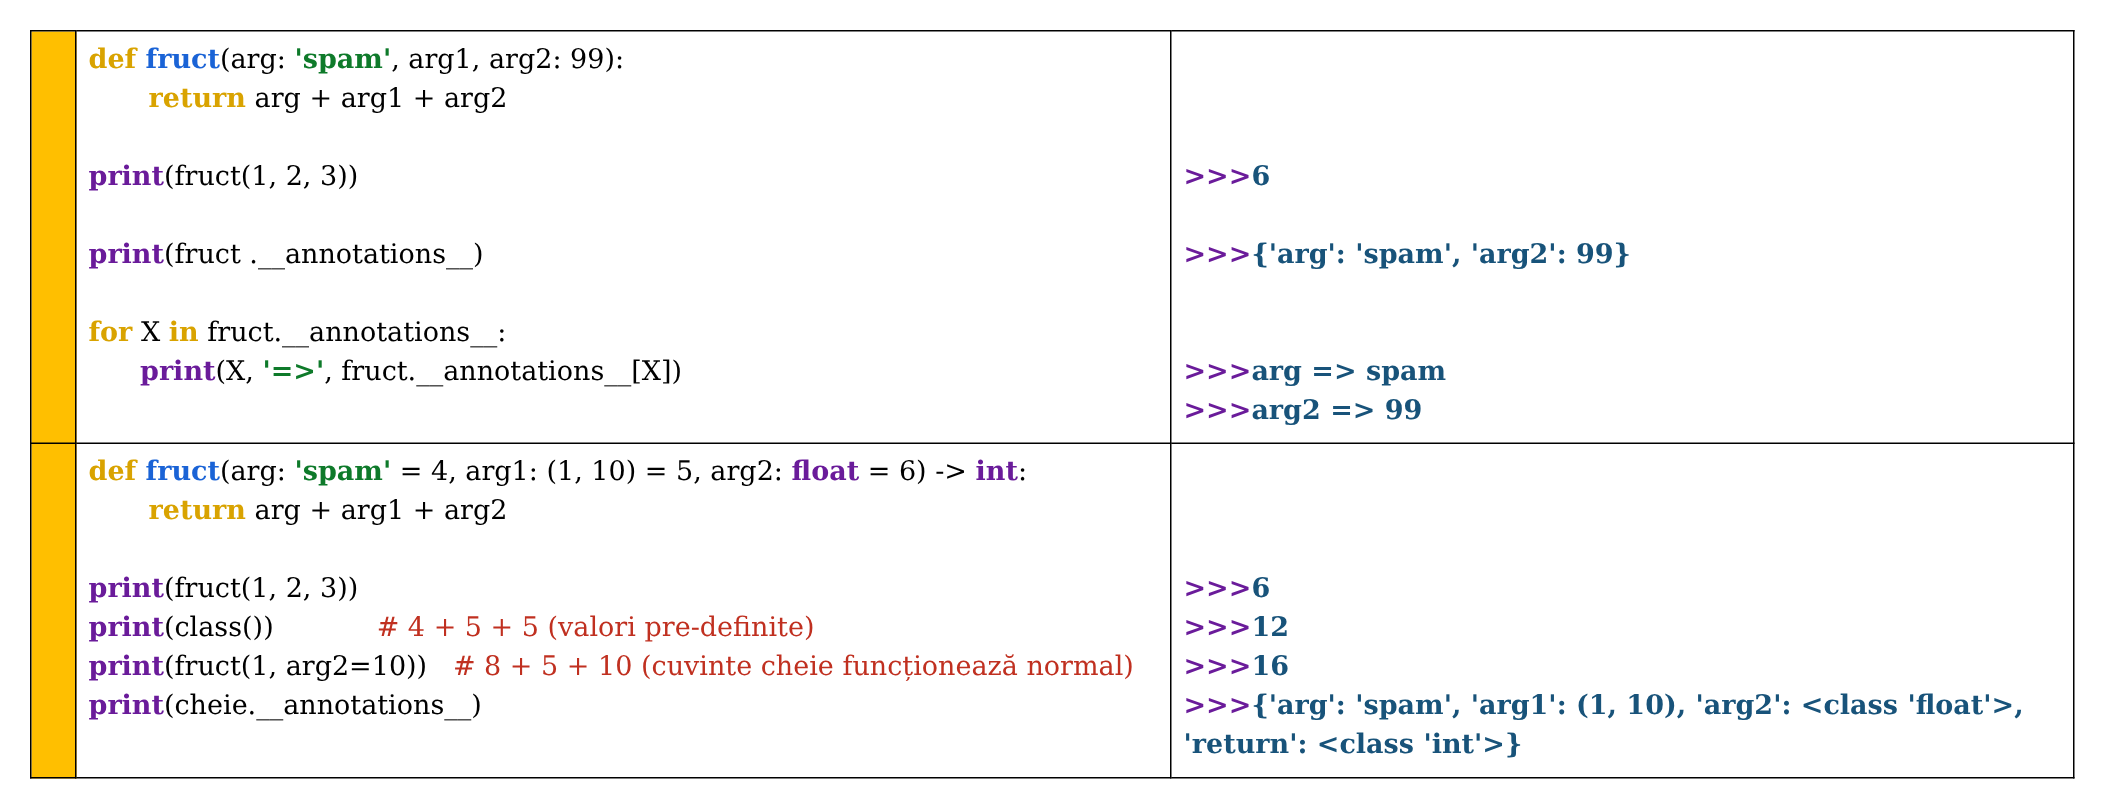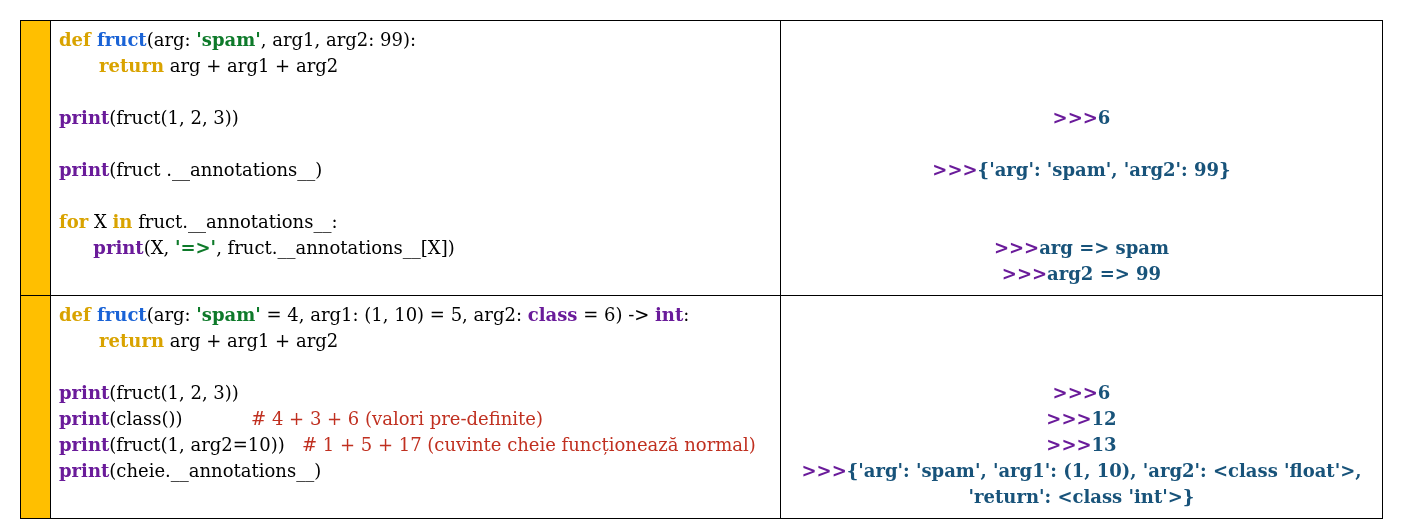--- a/index.html
+++ b/index.html
@@ -29,21 +29,20 @@
     width: 30px;
     background: #ffbf00;
     border-right: 1px solid #000;
     padding: 0;
   }
   td.code {
     width: 720px;
   }
   td.out {
     width: auto;
-    text-align: center;
   }
   .codeblock, .outblock {
     font-family: "DejaVu Serif", "Liberation Serif", Georgia, serif;
     white-space: pre-wrap;
     word-wrap: break-word;
     line-height: 26px;
   }
   .outblock { font-weight: bold; }
   .tk-def   { color: #d9a300; font-weight: bold; }      
   .tk-fn    { color: #1a63d6; font-weight: bold; }      
@@ -87,34 +86,34 @@
 <span class="out-prompt">&gt;&gt;&gt;</span><span class="out-text">{'arg': 'spam', 'arg2': 99}</span>
 
 
 <span class="out-prompt">&gt;&gt;&gt;</span><span class="out-text">arg =&gt; spam</span>
 <span class="out-prompt">&gt;&gt;&gt;</span><span class="out-text">arg2 =&gt; 99</span></div>
           </td>
         </tr>
         <tr>
           <td class="bar"></td>
           <td class="code">
-            <div class="codeblock"><span class="tk-def">def </span><span class="tk-fn">fruct</span><span class="tk-plain">(arg: </span><span class="tk-str">'spam'</span><span class="tk-plain"> = 4, arg1: (1, 10) = 5, arg2: </span><span class="tk-call">class</span><span class="tk-plain"> = 6) -&gt; </span><span class="tk-call">int</span><span class="tk-plain">:</span>
+            <div class="codeblock"><span class="tk-def">def </span><span class="tk-fn">fruct</span><span class="tk-plain">(arg: </span><span class="tk-str">'spam'</span><span class="tk-plain"> = 4, arg1: (1, 10) = 5, arg2: </span><span class="tk-call">float</span><span class="tk-plain"> = 6) -&gt; </span><span class="tk-call">int</span><span class="tk-plain">:</span>
 <span class="tk-plain">       </span><span class="tk-def">return</span><span class="tk-plain"> arg + arg1 + arg2</span>
 
 <span class="tk-call">print</span><span class="tk-plain">(fruct(1, 2, 3))</span>
-<span class="tk-call">print</span><span class="tk-plain">(class())            </span><span class="tk-cmt"># 4 + 3 + 6 (valori pre-definite)</span>
-<span class="tk-call">print</span><span class="tk-plain">(fruct(1, arg2=10))   </span><span class="tk-cmt"># 1 + 5 + 17 (cuvinte cheie funcționează normal)</span>
+<span class="tk-call">print</span><span class="tk-plain">(class())            </span><span class="tk-cmt"># 4 + 5 + 5 (valori pre-definite)</span>
+<span class="tk-call">print</span><span class="tk-plain">(fruct(1, arg2=10))   </span><span class="tk-cmt"># 8 + 5 + 10 (cuvinte cheie funcționează normal)</span>
 <span class="tk-call">print</span><span class="tk-plain">(cheie.__annotations__)</span></div>
           </td>
           <td class="out">
             <div class="outblock">
 
 
 <span class="out-prompt">&gt;&gt;&gt;</span><span class="out-text">6</span>
 <span class="out-prompt">&gt;&gt;&gt;</span><span class="out-text">12</span>
-<span class="out-prompt">&gt;&gt;&gt;</span><span class="out-text">13</span>
+<span class="out-prompt">&gt;&gt;&gt;</span><span class="out-text">16</span>
 <span class="out-prompt">&gt;&gt;&gt;</span><span class="out-text">{'arg': 'spam', 'arg1': (1, 10), 'arg2': &lt;class 'float'&gt;, 'return': &lt;class 'int'&gt;}</span></div>
           </td>
         </tr>
       </tbody>
 </table>
 
 </div>
 
 </body></html>

